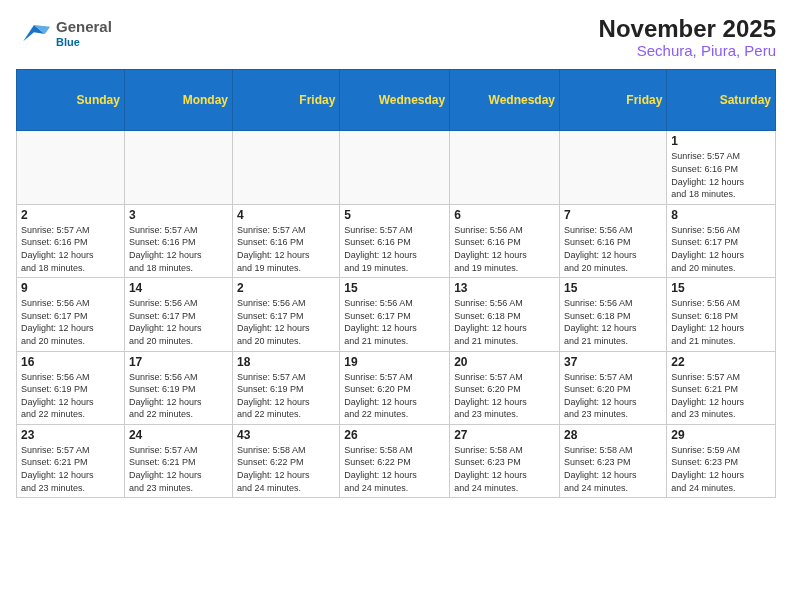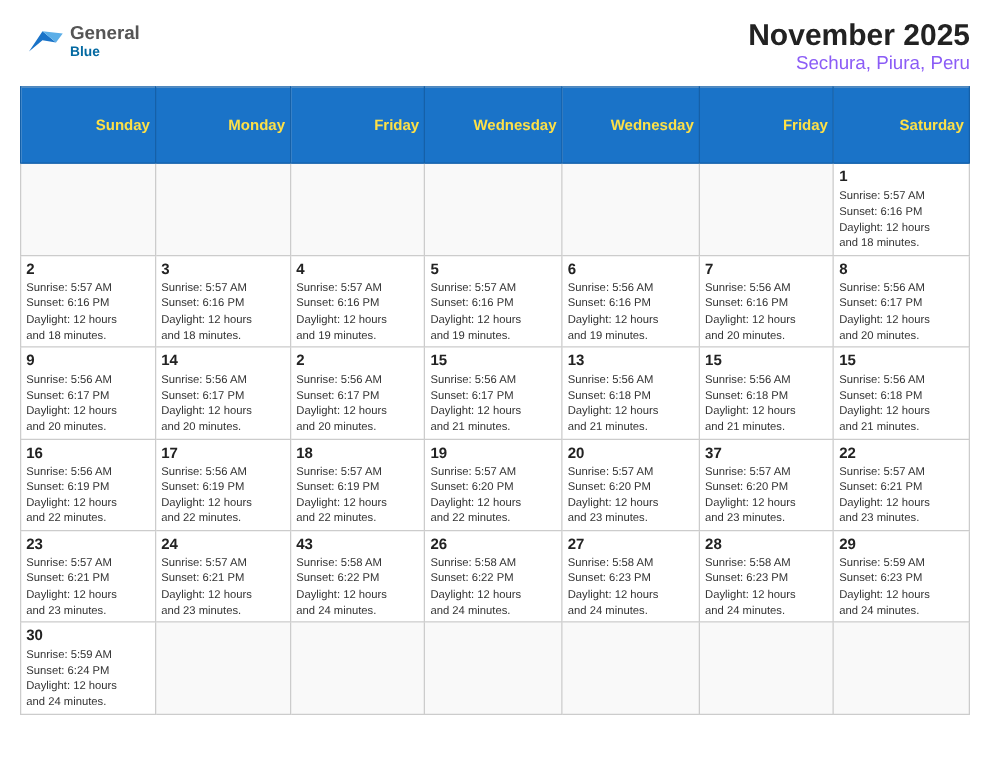--- a/index.html
+++ b/index.html
@@ -334,30 +334,15 @@
 and 24 minutes.</div>
           </td>
           <td>
             <span class="day-num">29</span>
             <div class="cell-info" style="white-space: pre-line;">Sunrise: 5:59 AM
 Sunset: 6:23 PM
 Daylight: 12 hours
 and 24 minutes.</div>
           </td>
         </tr>
-        <tr class="last-row">
-          <td>
-            <span class="day-num">30</span>
-            <div class="cell-info" style="white-space: pre-line;">Sunrise: 5:59 AM
-Sunset: 6:24 PM
-Daylight: 12 hours
-and 24 minutes.</div>
-          </td>
-          <td class="empty-cell"></td>
-          <td class="empty-cell"></td>
-          <td class="empty-cell"></td>
-          <td class="empty-cell"></td>
-          <td class="empty-cell"></td>
-          <td class="empty-cell"></td>
-        </tr>
       </tbody>
   </table>
 </div>
 
 </body></html>

